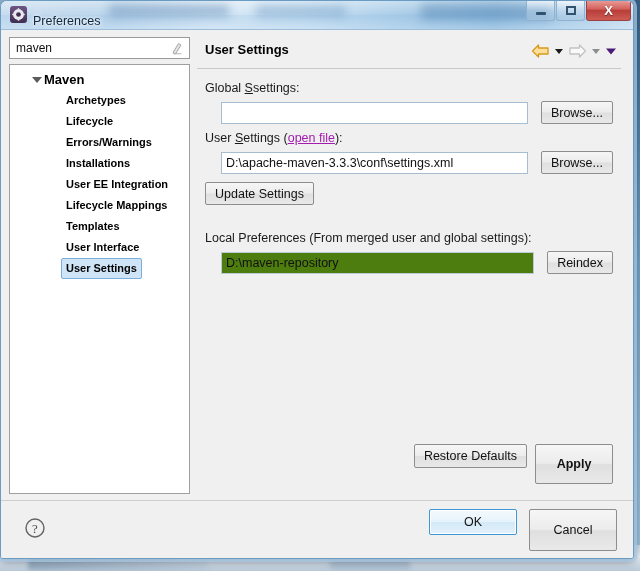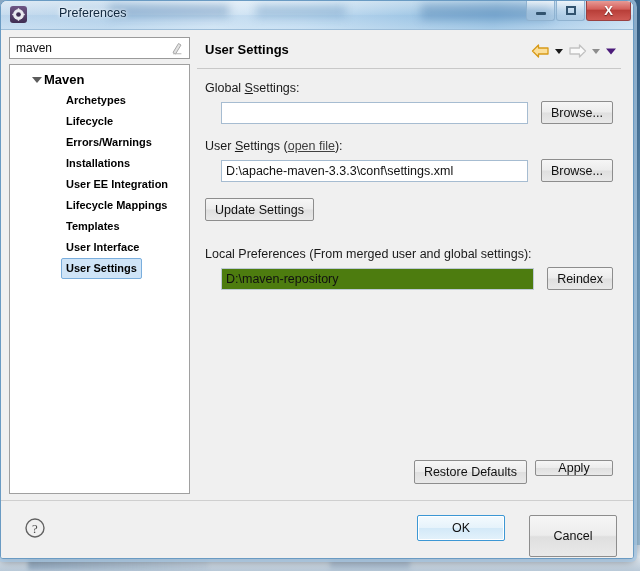--- a/index.html
+++ b/index.html
@@ -81,26 +81,25 @@
     left: 9px; top: 5px;
     width: 17px; height: 17px;
     border-radius: 3px;
     background: linear-gradient(180deg, #6d5584 0%, #3f2d52 100%);
     display: flex; align-items: center; justify-content: center;
   }
   #app-icon svg { display: block; }
 
   #window-title {
     position: absolute;
-    left: 32px; top: 5px;
+    left: 32px; top: 13px;
     font-size: 12.5px;
     color: #11283f;
     text-shadow: 0 0 3px rgba(255,255,255,.95), 0 0 6px rgba(255,255,255,.8);
     white-space: nowrap;
-    margin-left: 26px;
   }
 
   #window-controls {
     position: absolute;
     right: 2px; top: 0px;
     display: flex;
     align-items: flex-start;
     height: 22px;
   }
   .winbtn {
@@ -239,27 +238,27 @@
     position: relative;
     padding: 12px 8px 0 8px;
   }
   .field-label {
     font-size: 12.5px;
     color: #1a1a1a;
     margin-bottom: 6px;
   }
   .field-label .mnemonic { text-decoration: underline; }
   .field-label a {
-    color: #404040;
+    color: #a21caf;
   }
   .field-row {
     display: flex;
     align-items: center;
     gap: 13px;
-    margin-bottom: 15px;
+    margin-bottom: 7px;
     padding-left: 16px;
   }
   .text-field {
     flex: 1;
     height: 22px;
     box-sizing: border-box;
     border: 1px solid #a6bcd1;
     background: #ffffff;
     font-family: "Liberation Sans", sans-serif;
     font-size: 12.5px;
@@ -290,39 +289,39 @@
   .section-gap { height: 26px; }
 
   
   #apply-row {
     position: absolute;
     right: 8px; bottom: 10px;
     display: flex;
     gap: 8px;
   }
   #restore-defaults-button { min-width: 104px; height: 24px; }
-  #apply-button { min-width: 78px; height: 16px; }
+  #apply-button { min-width: 78px; height: 40px; font-weight: bold; }
 
   
   #dialog-footer {
     position: relative;
     height: 60px;
     border-top: 1px solid #cfcfcf;
     background: #f0f0f0;
   }
   #help-button {
     position: absolute;
     left: 23px; top: 16px;
     width: 22px; height: 22px;
   }
   #footer-buttons {
     position: absolute;
-    right: 16px; top: 14px;
+    right: 16px; top: 8px;
     display: flex;
-    gap: 24px;
+    gap: 12px;
   }
   #ok-button {
     min-width: 88px; height: 26px;
     border: 1px solid #3c97d4;
     box-shadow: inset 0 0 0 1px #ffffff;
     background: linear-gradient(180deg, #f4fafe 0%, #e6f3fb 48%, #d3e9f8 52%, #e4f2fb 100%);
   }
   #cancel-button { min-width: 88px; height: 42px; }
 </style>
 </head>

